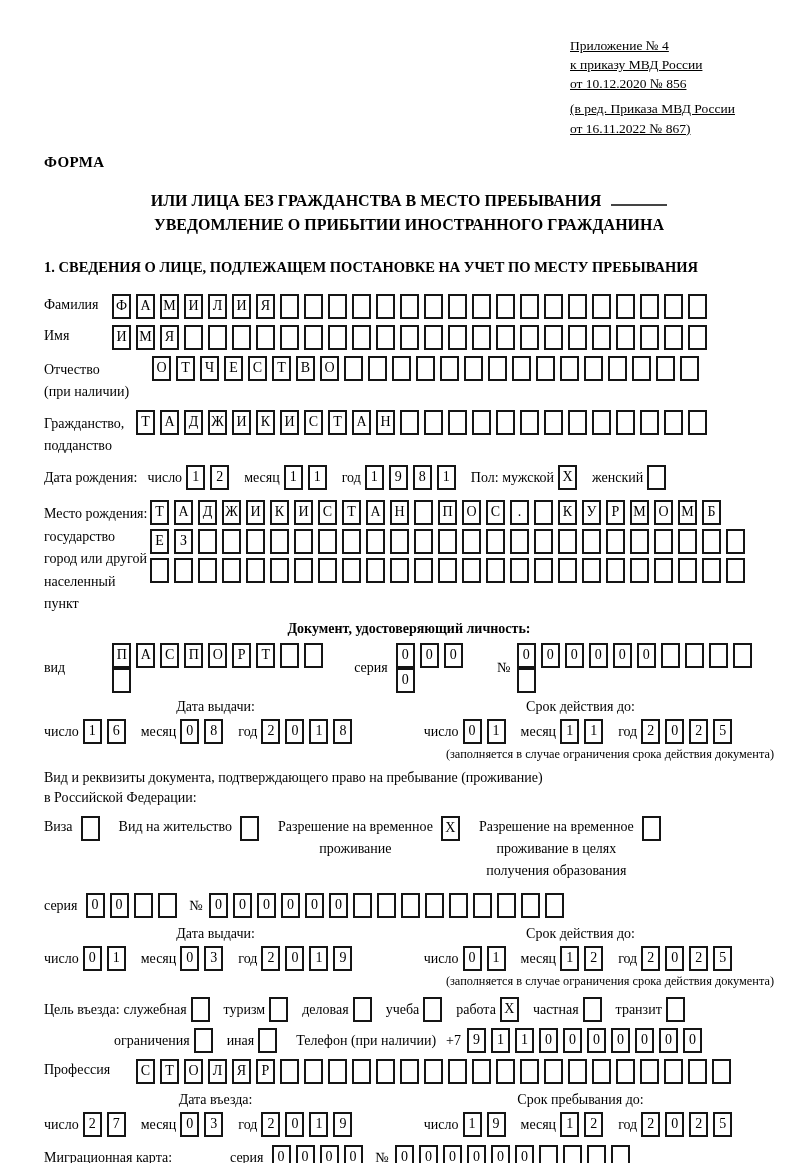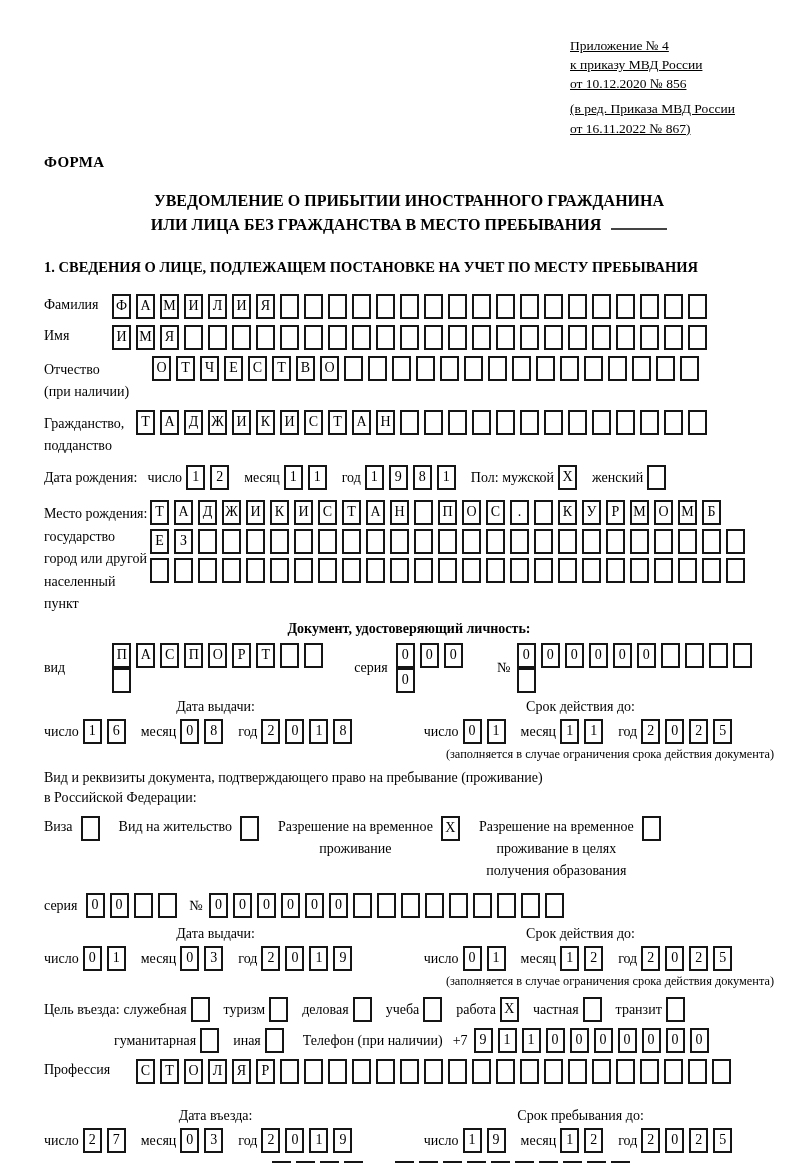--- a/index.html
+++ b/index.html
@@ -65,24 +65,24 @@
   <div class="hdr">
     <div>Приложение № 4</div>
     <div>к приказу МВД России</div>
     <div>от 10.12.2020 № 856</div>
     <div class="sub">(в ред. Приказа МВД России</div>
     <div>от 16.11.2022 № 867)</div>
   </div>
   <div class="forma">ФОРМА</div>
 
   <div class="title">
-    <div>УВЕДОМЛЕНИЕ О ПРИБЫТИИ ИНОСТРАННОГО ГРАЖДАНИНА</div>
     <div>
       <span>ИЛИ ЛИЦА БЕЗ ГРАЖДАНСТВА В МЕСТО ПРЕБЫВАНИЯ</span><span class="blank-line"></span>
     </div>
+    <div>УВЕДОМЛЕНИЕ О ПРИБЫТИИ ИНОСТРАННОГО ГРАЖДАНИНА</div>
   </div>
 
   <div class="sec">1. СВЕДЕНИЯ О ЛИЦЕ, ПОДЛЕЖАЩЕМ ПОСТАНОВКЕ НА УЧЕТ ПО МЕСТУ ПРЕБЫВАНИЯ</div>
 
   <div class="row">
     <div class="lbl w68">Фамилия</div>
     <div class="boxes"><span class="cbox">Ф</span><span class="cbox">А</span><span class="cbox">М</span><span class="cbox">И</span><span class="cbox">Л</span><span class="cbox">И</span><span class="cbox">Я</span><span class="cbox"></span><span class="cbox"></span><span class="cbox"></span><span class="cbox"></span><span class="cbox"></span><span class="cbox"></span><span class="cbox"></span><span class="cbox"></span><span class="cbox"></span><span class="cbox"></span><span class="cbox"></span><span class="cbox"></span><span class="cbox"></span><span class="cbox"></span><span class="cbox"></span><span class="cbox"></span><span class="cbox"></span><span class="cbox"></span></div>
   </div>
 
   <div class="row">
@@ -251,36 +251,36 @@
     <span class="cbwrap"><span class="cbox">X</span></span>
       <span class="sp"></span>
     <span class="opt">частная</span>
     <span class="cbwrap"><span class="cbox"></span></span>
       <span class="sp"></span>
     <span class="opt">транзит</span>
     <span class="cbwrap"><span class="cbox"></span></span>
   </div>
 
   <div class="optrow">
-    <span class="opt indent70">гуманитарная</span>
+    <span class="opt indent70">ограничения</span>
     <span class="cbwrap"><span class="cbox"></span></span>
       <span class="sp"></span>
     <span class="opt">иная</span>
     <span class="cbwrap"><span class="cbox"></span></span>
     <span class="phone-label">Телефон (при наличии)</span>
     <span class="plus7">+7</span>
     <span class="cbwrap"><span class="cbox">9</span><span class="cbox">1</span><span class="cbox">1</span><span class="cbox">0</span><span class="cbox">0</span><span class="cbox">0</span><span class="cbox">0</span><span class="cbox">0</span><span class="cbox">0</span><span class="cbox">0</span></span>
   </div>
 
   <div class="row" style="margin-top:6px;">
     <div class="lbl w92">Профессия</div>
     <div class="boxes"><span class="cbox">С</span><span class="cbox">Т</span><span class="cbox">О</span><span class="cbox">Л</span><span class="cbox">Я</span><span class="cbox">Р</span><span class="cbox"></span><span class="cbox"></span><span class="cbox"></span><span class="cbox"></span><span class="cbox"></span><span class="cbox"></span><span class="cbox"></span><span class="cbox"></span><span class="cbox"></span><span class="cbox"></span><span class="cbox"></span><span class="cbox"></span><span class="cbox"></span><span class="cbox"></span><span class="cbox"></span><span class="cbox"></span><span class="cbox"></span><span class="cbox"></span><span class="cbox"></span></div>
   </div>
 
-  <div class="daterow" style="margin-top:24px;justify-content:flex-end;">
+  <div class="daterow" style="margin-top:8px;">
     <div class="dcol-l">
       <div class="dhead">Дата въезда:</div>
       <div class="dline">
         <span class="dlab first">число</span>
         <span class="cbwrap"><span class="cbox">2</span><span class="cbox">7</span></span>
         <span class="dlab">месяц</span>
         <span class="cbwrap"><span class="cbox">0</span><span class="cbox">3</span></span>
         <span class="dlab">год</span>
         <span class="cbwrap"><span class="cbox">2</span><span class="cbox">0</span><span class="cbox">1</span><span class="cbox">9</span></span>
       </div>

